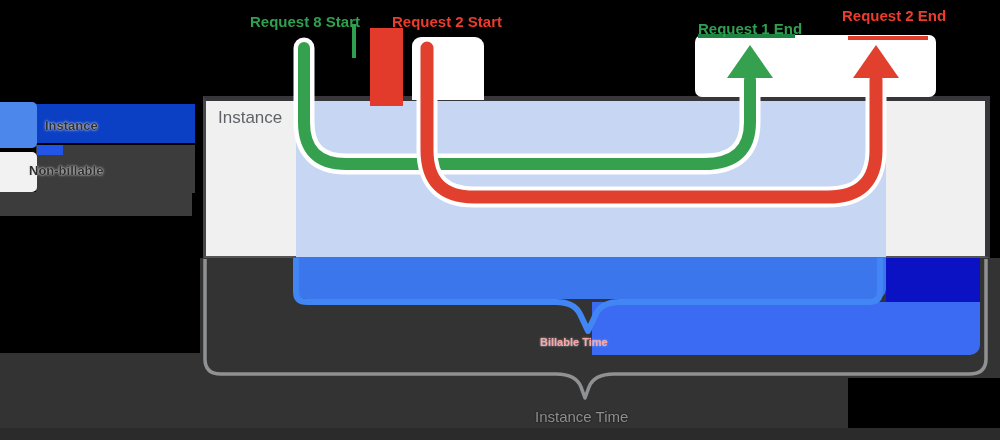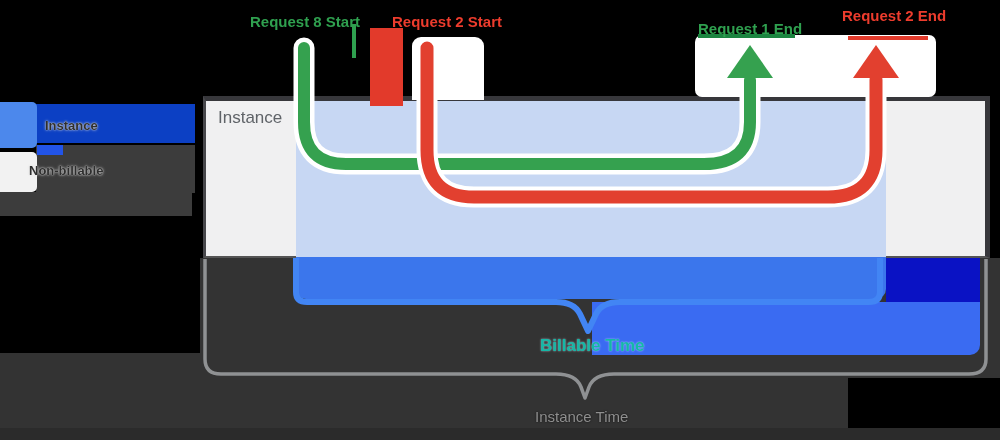--- a/index.html
+++ b/index.html
@@ -34,21 +34,21 @@
   .white-plate-end{left:695px;top:35px;width:241px;height:62px;background:#fff;border-radius:7px;}
   
   .red-glitch-bar{left:370px;top:28px;width:33px;height:78px;background:#e23a2b;}
   .green-streak{left:352px;top:24px;width:4px;height:34px;background:#2fa04f;}
   .green-underline{left:698px;top:34px;width:97px;height:4px;background:#1b8440;}
   .red-underline{left:848px;top:36px;width:80px;height:4px;background:#e23a2b;}
   
   .req-label{font-size:15px;font-weight:bold;white-space:nowrap;}
   .green-text{color:#2fa04f;}
   .red-text{color:#ed3c2d;margin-left:20px;}
-  .billable-time-label{left:540px;top:336px;font-size:17px;font-weight:bold;color:#14b8a6;
+  .billable-time-label{left:540px;top:336px;font-size:11px;font-weight:bold;color:#fca5a5;
      text-shadow:0 0 2px rgba(225,235,255,.75);white-space:nowrap;}
   .instance-time-label{left:535px;top:408px;font-size:15px;font-weight:normal;color:#8f8f8f;
      text-shadow:0 0 2px rgba(0,0,0,.8);white-space:nowrap;}
   svg.overlay{position:absolute;left:0;top:0;pointer-events:none;}
 </style>
 </head>
 <body>
 
 <div class="abs gray-zone-main"></div>
 <div class="abs gray-zone-left"></div>

